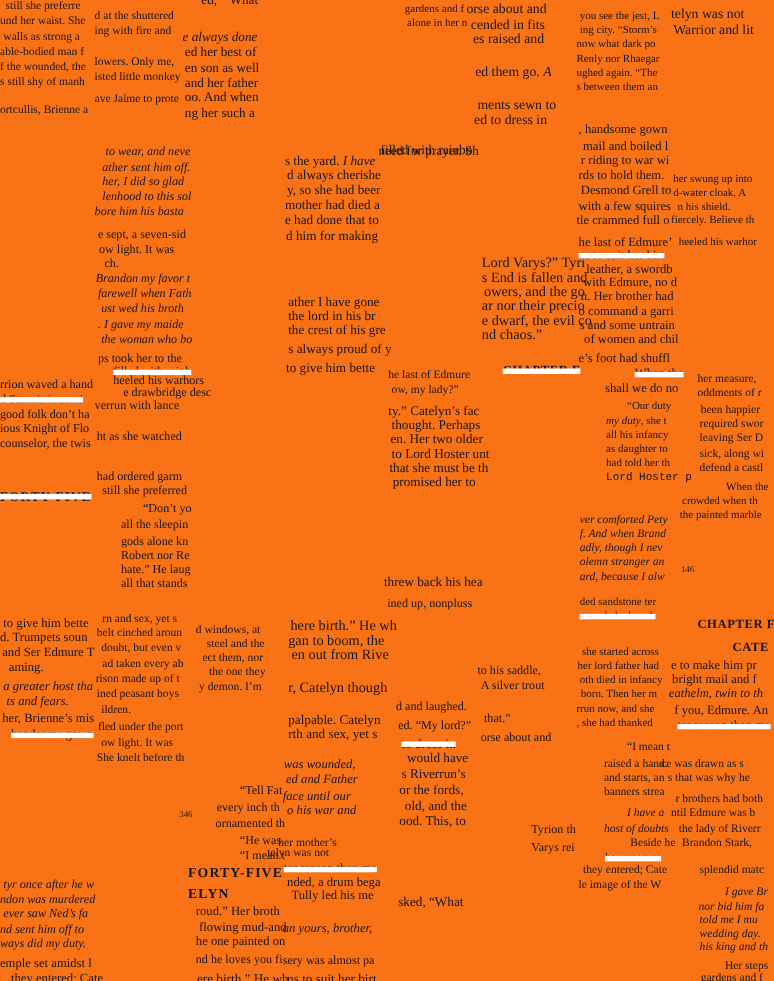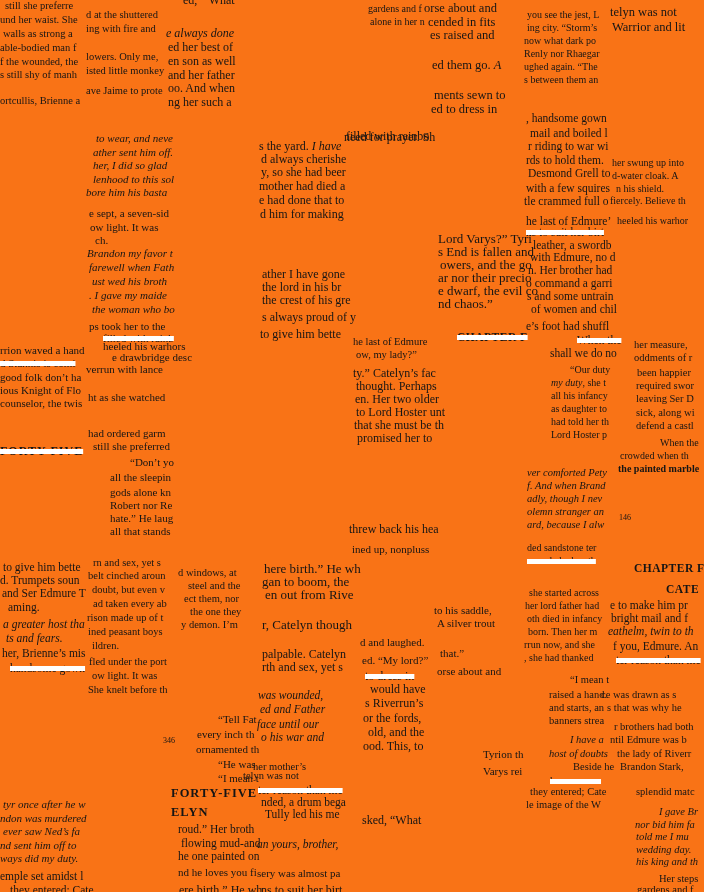--- a/index.html
+++ b/index.html
@@ -133,24 +133,24 @@
     <div class="tl" style="left: 637px; top: 368px; font-size: 10.5px;">been happier</div>
     <div class="tl" style="left: 636px; top: 381px; font-size: 10.5px;">required swor</div>
     <div class="tl" style="left: 636px; top: 394px; font-size: 10.5px;">leaving Ser D</div>
     <div class="tl" style="left: 636px; top: 408px; font-size: 10.5px;">sick, along wi</div>
     <div class="tl" style="left: 636px; top: 421px; font-size: 10.5px;">defend a castl</div>
     <div class="tl" style="left: 570px; top: 365px; font-size: 10px;">“Our duty</div>
     <div class="tl" style="left: 551px; top: 378px; font-size: 10px;"><span class="i">my duty</span><span>, she t</span></div>
     <div class="tl" style="left: 551px; top: 391px; font-size: 10px;">all his infancy</div>
     <div class="tl" style="left: 551px; top: 404px; font-size: 10px;">as daughter to</div>
     <div class="tl" style="left: 551px; top: 417px; font-size: 10px;">had told her th</div>
-    <div class="tl" style="left: 551px; top: 430px; font-size: 10px;">Lord Hoster p</div>
+    <div class="tl" style="left: 551px; top: 430px; font-size: 10px; font-family: Liberation Mono, monospace;">Lord Hoster p</div>
     <div class="tl" style="left: 660px; top: 438px; font-size: 10px;">When the</div>
     <div class="tl" style="left: 620px; top: 451px; font-size: 10px;">crowded when th</div>
-    <div class="tl" style="left: 618px; top: 464px; font-size: 10px; font-weight: bold;">the painted marble</div>
+    <div class="tl" style="left: 618px; top: 464px; font-size: 10px;">the painted marble</div>
     <div class="tl i" style="left: 527px; top: 468px; font-size: 10.5px;">ver comforted Pety</div>
     <div class="tl i" style="left: 527px; top: 481px; font-size: 10.5px;">f. And when Brand</div>
     <div class="tl i" style="left: 527px; top: 494px; font-size: 10.5px;">adly, though I nev</div>
     <div class="tl i" style="left: 527px; top: 507px; font-size: 10.5px;">olemn stranger an</div>
     <div class="tl i" style="left: 527px; top: 520px; font-size: 10.5px;">ard, because I alw</div>
     <div class="tl" style="left: 619px; top: 514px; font-size: 8px;">146</div>
     <div class="tl" style="left: 527px; top: 543px; font-size: 10px;">ded sandstone ter</div>
     <div class="tl cut" style="left: 527px; top: 556px; font-size: 10px;">crowded when th</div>
     <div class="tl" style="left: 529px; top: 588px; font-size: 10px;">she started across</div>
     <div class="tl" style="left: 525px; top: 601px; font-size: 10px;">her lord father had</div>

